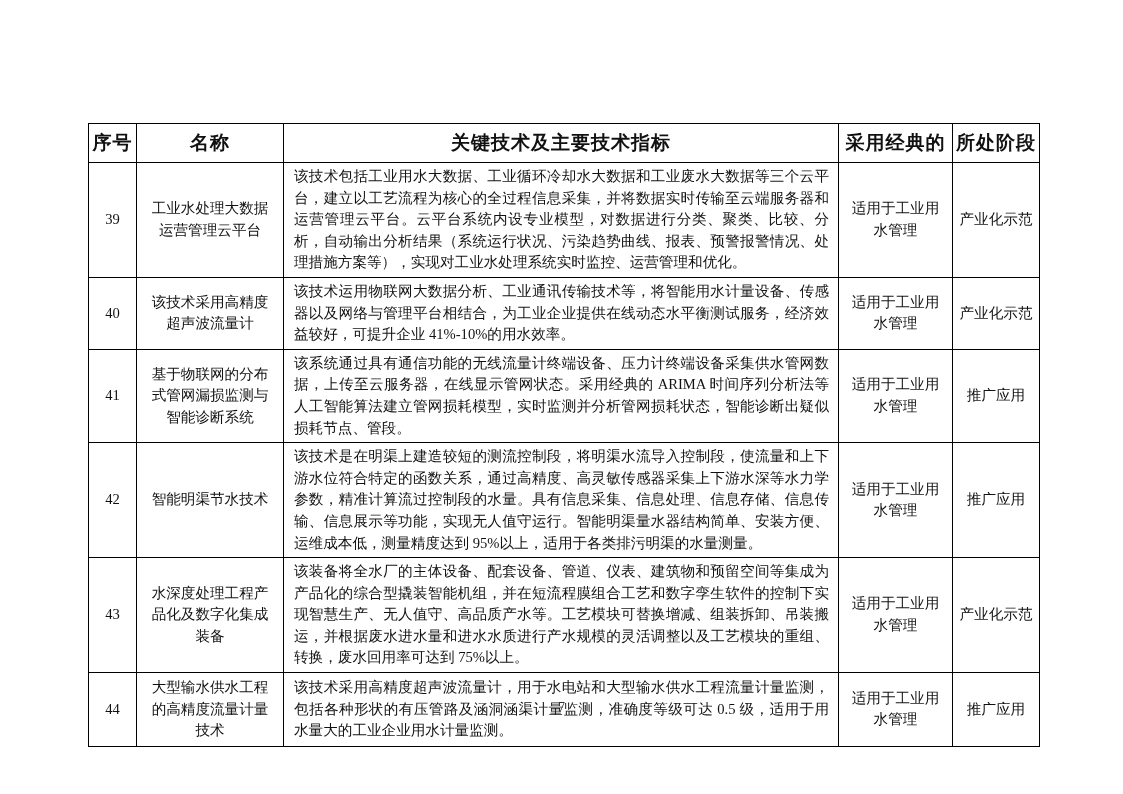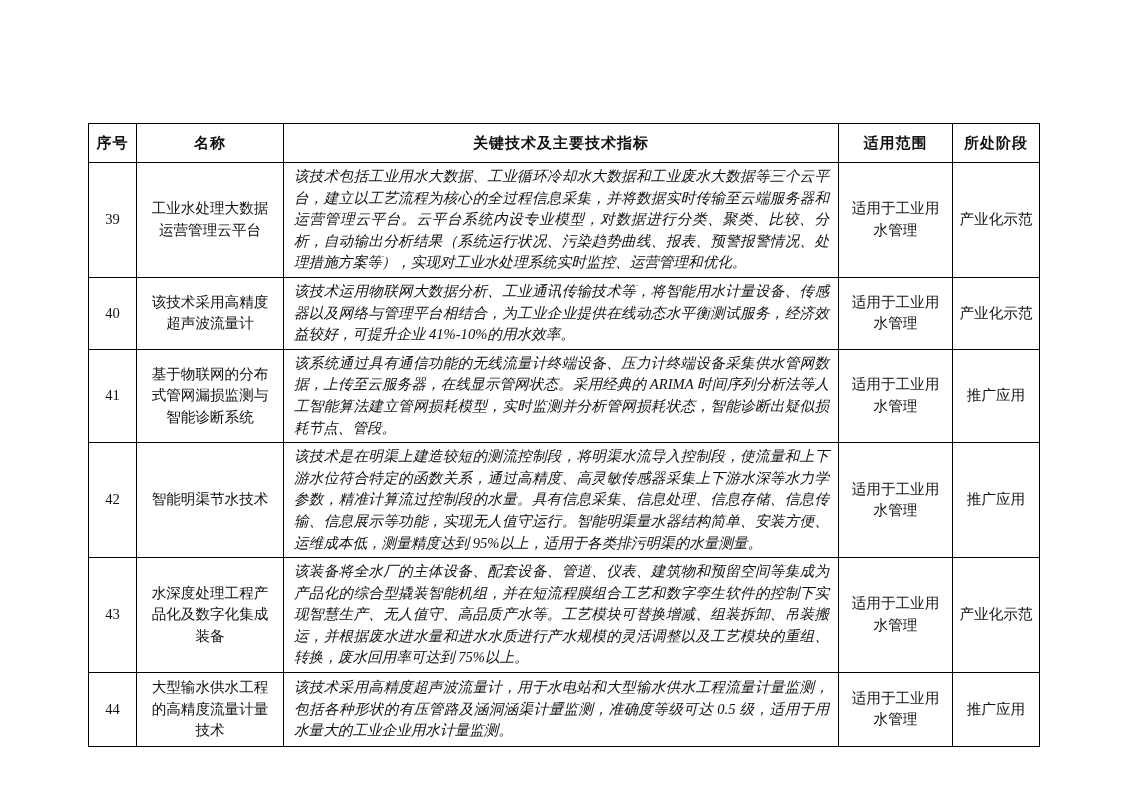--- a/index.html
+++ b/index.html
@@ -22,37 +22,37 @@
     width: 951px;
     border-collapse: collapse;
     table-layout: fixed;
   }
   .tech-table th, .tech-table td {
     border: 1.5px solid #000000;
     vertical-align: middle;
   }
   .tech-table th {
     height: 39px;
-    font-size: 15px;
+    font-size: 19px;
     font-weight: bold;
     text-align: center;
     letter-spacing: 1px;
   }
   .tech-table td {
     font-size: 14.6px;
     line-height: 21.6px;
   }
   col.c-no    { width: 48px;  }
   col.c-name  { width: 147px; }
   col.c-tech  { width: 555px; }
   col.c-scope { width: 114px; }
   col.c-stage { width: 87px;  }
   td.cell-no    { text-align: center; margin-top: 28px; }
   td.cell-name  { text-align: center; padding: 4px 10px; margin-top: 17px; }
-  td.cell-tech  { text-align: justify; text-justify: inter-character; padding: 3px 9px 3px 10px; font-style: italic; }
+  td.cell-tech  { text-align: justify; text-justify: inter-character; padding: 3px 9px 3px 10px; }
   td.cell-scope { text-align: center; padding: 8px 8px; }
   td.cell-stage { text-align: center; padding: 4px 0; }
   .page-number {
     position: absolute;
     left: 0; right: 0;
     top: 700px;
     text-align: center;
     font-size: 14px;
     color: #333333;
   }
@@ -68,21 +68,21 @@
         <col class="c-name">
         <col class="c-tech">
         <col class="c-scope">
         <col class="c-stage">
     </colgroup>
     <thead>
       <tr>
         <th>序号</th>
         <th>名称</th>
         <th>关键技术及主要技术指标</th>
-        <th>适用范围</th>
+        <th>采用经典的</th>
         <th>所处阶段</th>
       </tr>
     </thead>
     <tbody id="table-body">
     <tr>
       <td class="cell-no">39</td>
       <td class="cell-name">工业水处理大数据运营管理云平台</td>
       <td class="cell-tech">该技术包括工业用水大数据、工业循环冷却水大数据和工业废水大数据等三个云平台，建立以工艺流程为核心的全过程信息采集，并将数据实时传输至云端服务器和运营管理云平台。云平台系统内设专业模型，对数据进行分类、聚类、比较、分析，自动输出分析结果（系统运行状况、污染趋势曲线、报表、预警报警情况、处理措施方案等），实现对工业水处理系统实时监控、运营管理和优化。</td>
       <td class="cell-scope">适用于工业用水管理</td>
       <td class="cell-stage">产业化示范</td>

